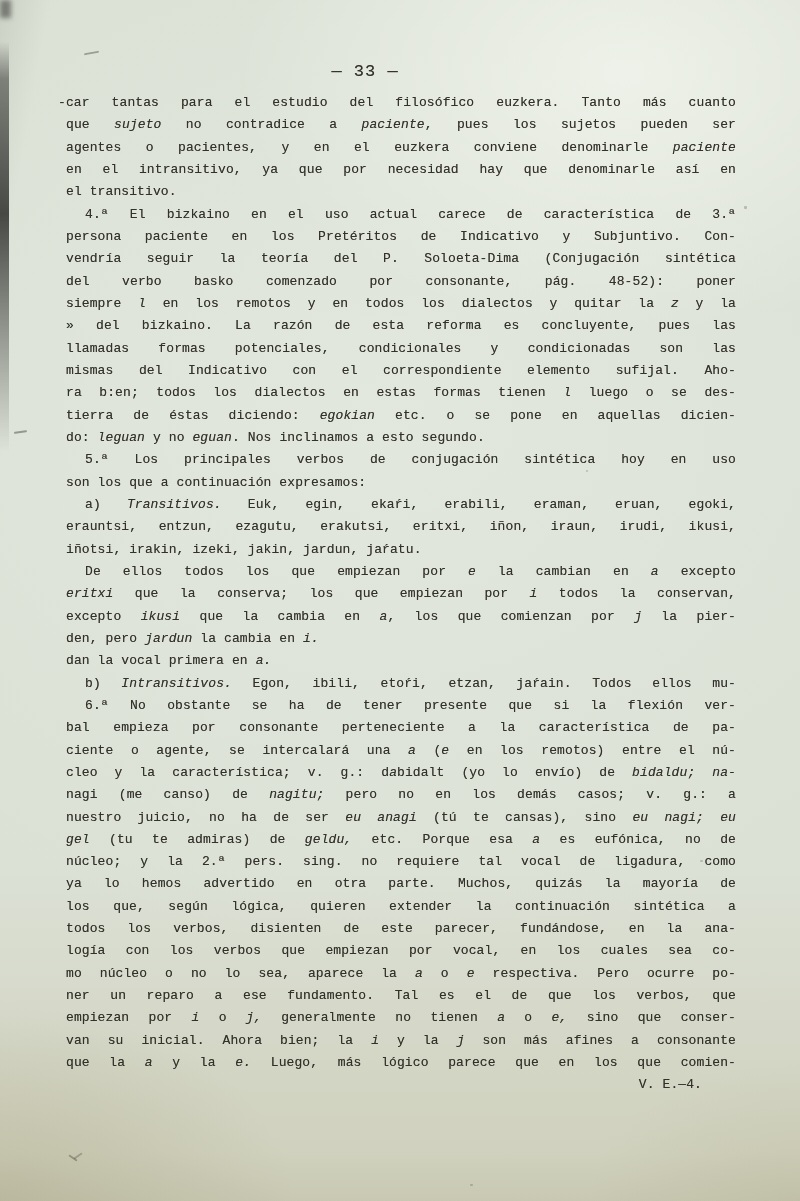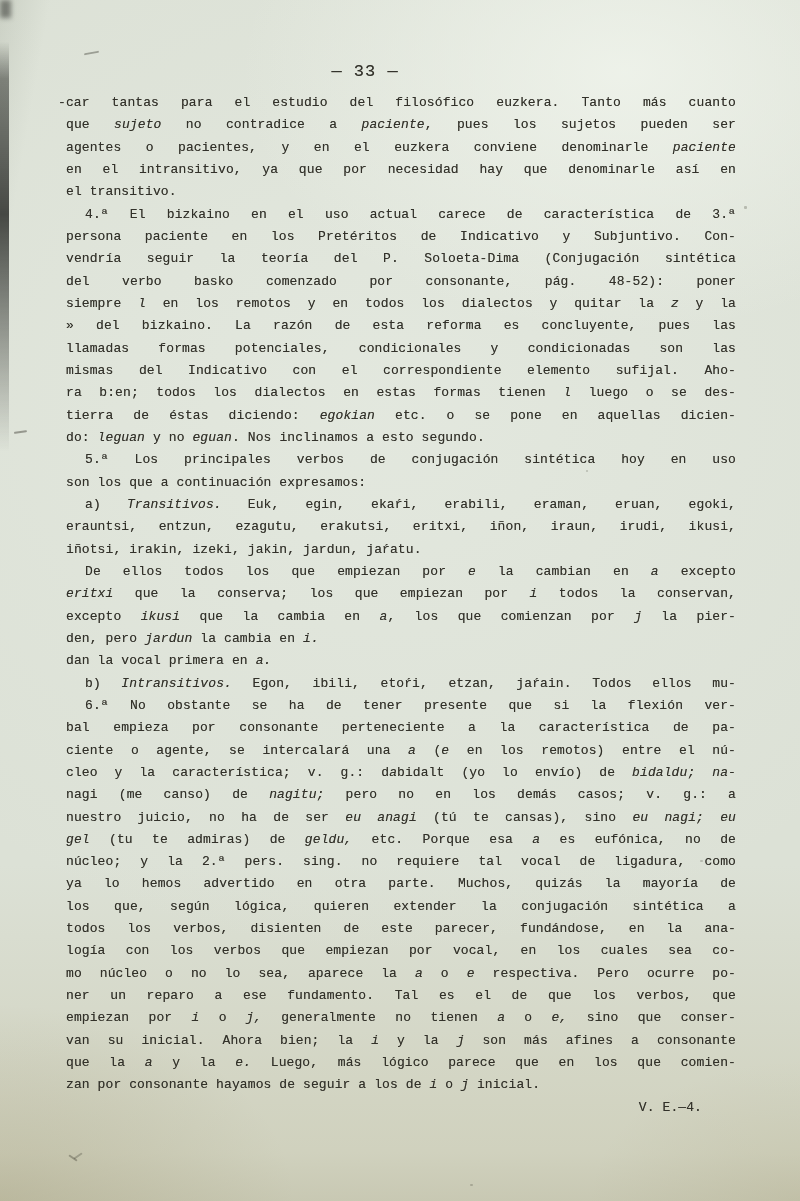--- a/index.html
+++ b/index.html
@@ -84,29 +84,28 @@
         <div class="line just ind"><span>b) </span><span class="it">Intransitivos.</span><span> Egon, ibili, etoŕi, etzan, jaŕain. Todos ellos mu-</span></div>
         <div class="line just ind"><span>6.ª No obstante se ha de tener presente que si la flexión ver-</span></div>
         <div class="line just"><span>bal empieza por consonante perteneciente a la característica de pa-</span></div>
         <div class="line just"><span>ciente o agente, se intercalará una </span><span class="it">a</span><span> (</span><span class="it">e</span><span> en los remotos) entre el nú-</span></div>
         <div class="line just"><span>cleo y la característica; v. g.: d</span><span class="it">a</span><span>bidalt (yo lo envío) de </span><span class="it">bidaldu; na-</span></div>
         <div class="line just"><span>nagi (me canso) de </span><span class="it">nagitu;</span><span> pero no en los demás casos; v. g.: a</span></div>
         <div class="line just"><span>nuestro juicio, no ha de ser </span><span class="it">eu anagi</span><span> (tú te cansas), sino </span><span class="it">eu nagi; eu</span></div>
         <div class="line just"><span class="it">gel</span><span> (tu te admiras) de </span><span class="it">geldu,</span><span> etc. Porque esa </span><span class="it">a</span><span> es eufónica, no de</span></div>
         <div class="line just"><span>núcleo; y la 2.ª pers. sing. no requiere tal vocal de ligadura, como</span></div>
         <div class="line just"><span>ya lo hemos advertido en otra parte. Muchos, quizás la mayoría de</span></div>
-        <div class="line just"><span>los que, según lógica, quieren extender la conjugación sintética a</span></div>
+        <div class="line just"><span>los que, según lógica, quieren extender la continuación sintética a</span></div>
         <div class="line just"><span>todos los verbos, disienten de este parecer, fundándose, en la ana-</span></div>
         <div class="line just"><span>logía con los verbos que empiezan por vocal, en los cuales sea co-</span></div>
         <div class="line just"><span>mo núcleo o no lo sea, aparece la </span><span class="it">a</span><span> o </span><span class="it">e</span><span> respectiva. Pero ocurre po-</span></div>
         <div class="line just"><span>ner un reparo a ese fundamento. Tal es el de que los verbos, que</span></div>
         <div class="line just"><span>empiezan por </span><span class="it">i</span><span> o </span><span class="it">j,</span><span> generalmente no tienen </span><span class="it">a</span><span> o </span><span class="it">e,</span><span> sino que conser-</span></div>
         <div class="line just"><span>van su inicial. Ahora bien; la </span><span class="it">i</span><span> y la </span><span class="it">j</span><span> son más afines a consonante</span></div>
         <div class="line just"><span>que la </span><span class="it">a</span><span> y la </span><span class="it">e.</span><span> Luego, más lógico parece que en los que comien-</span></div>
-        <div class="line"><span>zan por consonante hayamos de seguir a los de </span><span class="it">i</span><span> o </span><span class="it">j</span><span> inicial.</span></div>
       </div>
     <div class="line sig">V. E.—4.</div>
   </div>
   <div>
       <div class="mark" style="left: 84px; top: 52px; width: 15px; height: 2px; opacity: 0.45; transform: rotate(-10deg);"></div>
       <div class="mark" style="left: 14px; top: 431px; width: 13px; height: 2px; opacity: 0.5; transform: rotate(-8deg);"></div>
       <div class="mark" style="left: 744px; top: 206px; width: 3px; height: 3px; opacity: 0.3; transform: rotate(0deg);"></div>
       <div class="mark" style="left: 68px; top: 1157px; width: 10px; height: 2px; opacity: 0.4; transform: rotate(35deg);"></div>
       <div class="mark" style="left: 73px; top: 1155px; width: 10px; height: 2px; opacity: 0.32; transform: rotate(-35deg);"></div>
       <div class="mark" style="left: 470px; top: 1184px; width: 3px; height: 2px; opacity: 0.28; transform: rotate(0deg);"></div>

